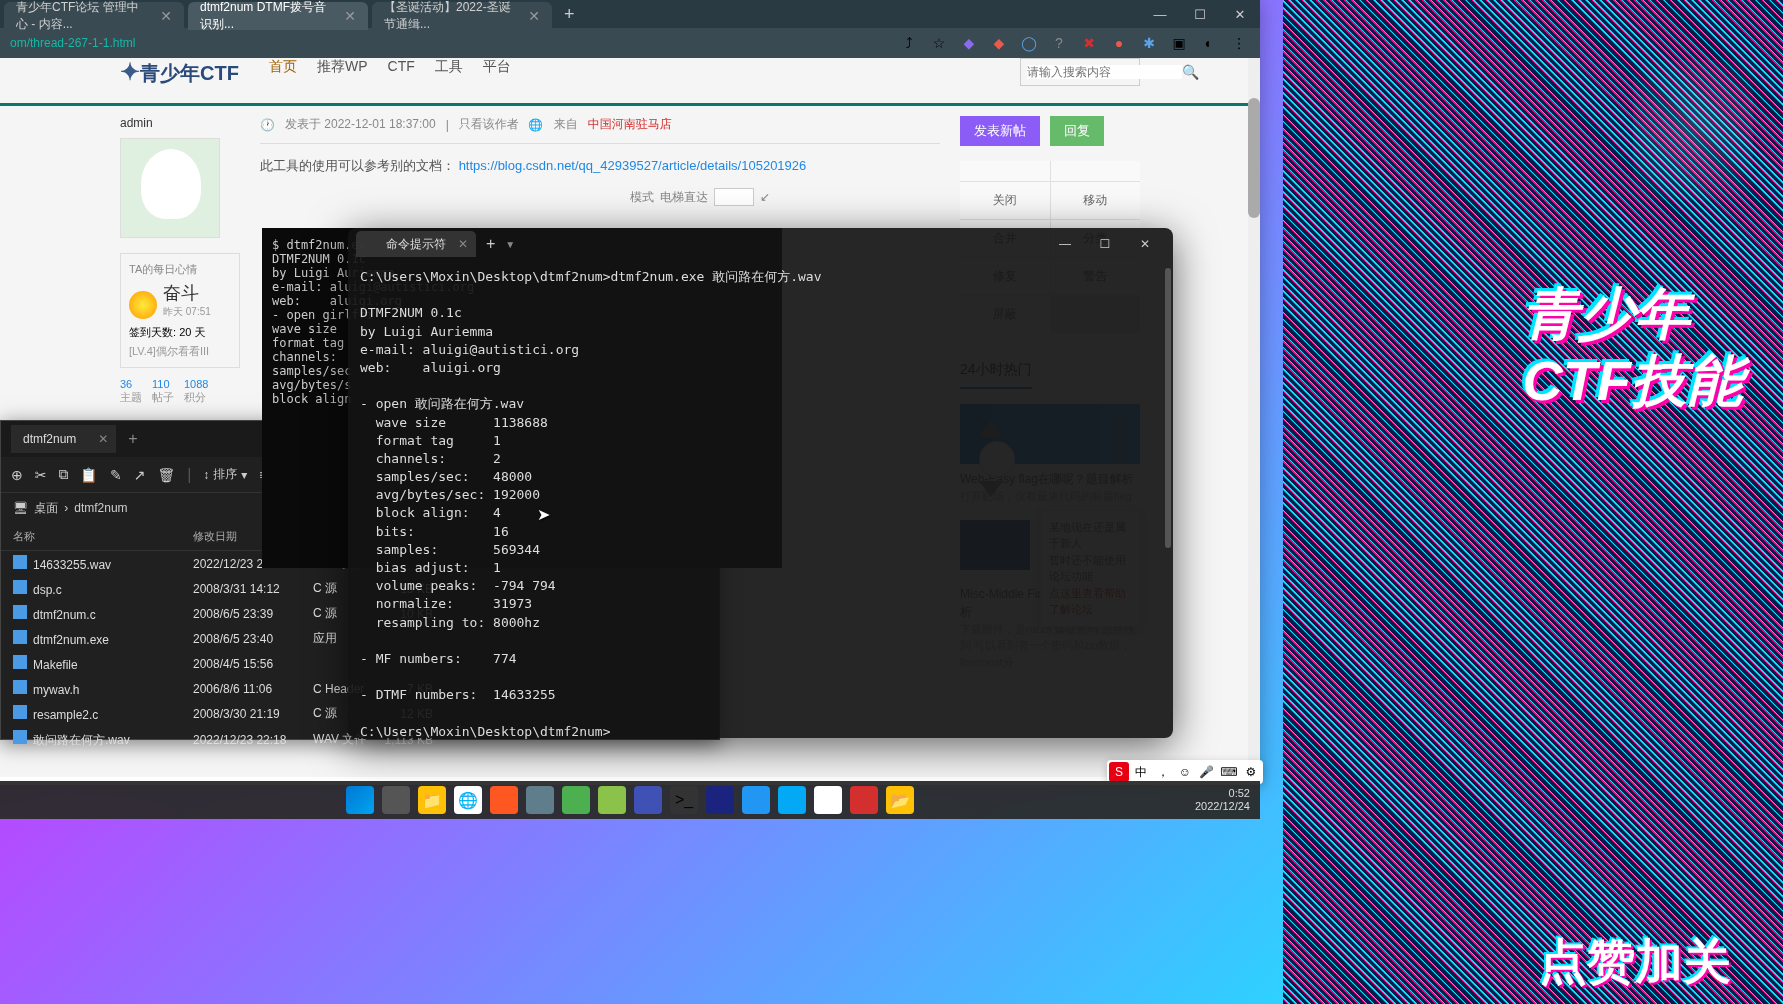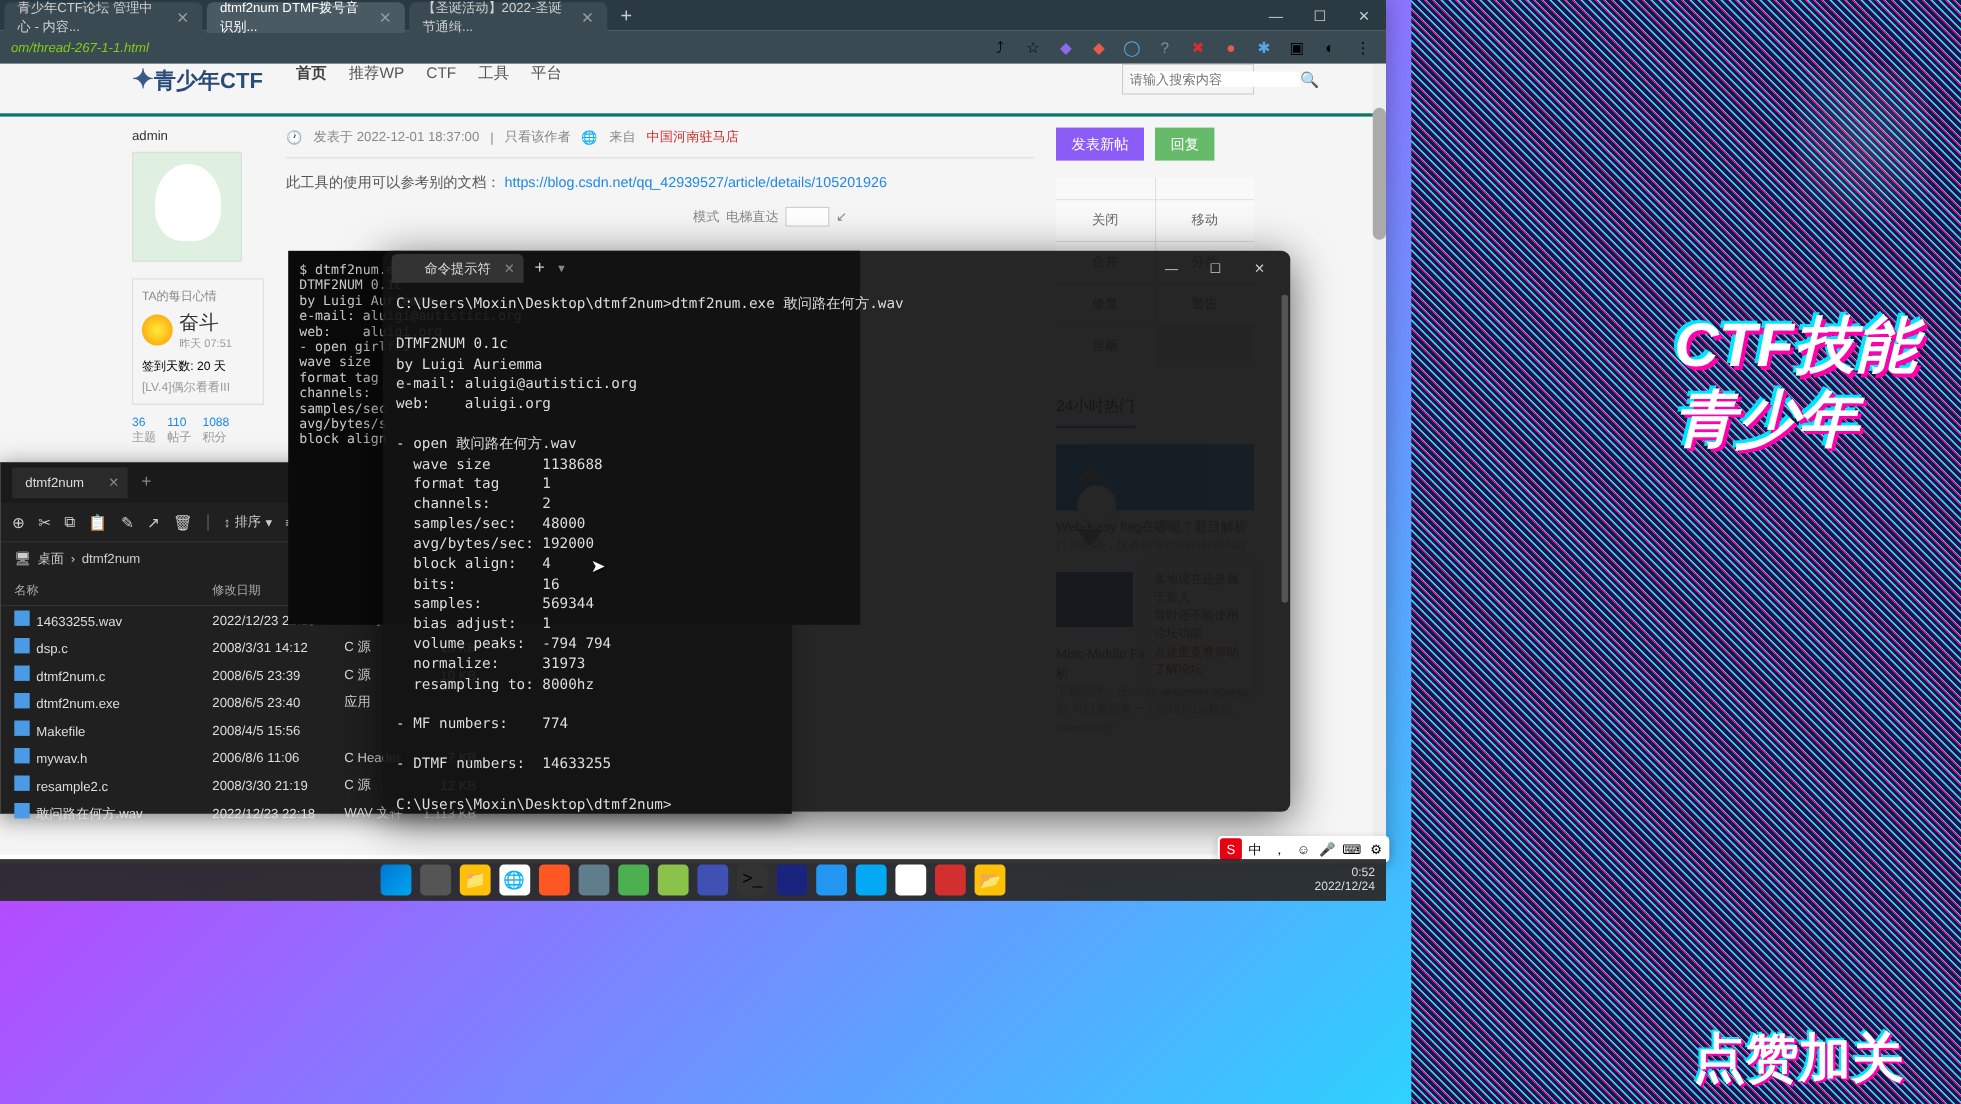--- a/index.html
+++ b/index.html
@@ -44,51 +44,51 @@
   border-radius: 6px 6px 0 0; max-width: 180px;
 }
 .browser-tab.active { background: #4a5a62; color: #fff; }
 .tab-close { margin-left: 10px; color: #999; font-size: 14px; }
 .tab-plus { color: #ccc; font-size: 18px; padding: 0 12px; }
 .win-controls { margin-left: auto; display: flex; }
 .win-btn { width: 40px; height: 36px; display: flex; align-items: center; justify-content: center; color: #ccc; font-size: 13px; }
 .addr-bar {
   height: 30px; background: #3a4a52; display: flex; align-items: center; padding: 0 10px;
 }
-.addr-text { color: #84cc16; font-size: 12px; flex: 1; font-style: italic; }
+.addr-text { color: #14b8a6; font-size: 12px; flex: 1; }
 .addr-icons { display: flex; gap: 8px; }
 .addr-icon { width: 22px; height: 22px; display: flex; align-items: center; justify-content: center; font-size: 14px; }
 .web-content {
   height: calc(100% - 66px); background: #f5f5f5; overflow: hidden; position: relative;
 }
 .web-scroll { position: absolute; right: 0; top: 0; width: 12px; height: 100%; background: #eee; }
 .web-scroll-thumb { position: absolute; top: 40px; width: 100%; height: 120px; background: #aaa; border-radius: 6px; }
 .site-header {
   height: 48px; background: #f5f5f5; display: flex; align-items: flex-start; padding: 0 120px;
   border-bottom: 3px solid #0f766e;
 }
 .site-logo { font-size: 20px; font-weight: bold; color: #2a4a7a; margin-right: 30px; }
 .site-logo-wing { color: #3a5a8a; font-size: 24px; }
 .site-nav { display: flex; gap: 20px; font-size: 14px; }
 .nav-item { color: #555; cursor: pointer; }
-.nav-item.active { color: #404040; font-weight: bold; }
+.nav-item.active { color: #a16207; }
 .search-box {
   margin-left: auto; display: flex; align-items: center;
   border: 1px solid #ccc; height: 28px; width: 120px; padding: 0 6px;
 }
 .search-input { border: none; flex: 1; font-size: 12px; outline: none; }
 .search-btn { font-size: 14px; color: #666; }
 .page-body { display: flex; padding: 10px 120px; gap: 20px; }
 .left-col { width: 120px; }
 .user-name { font-size: 12px; color: #333; margin-bottom: 8px; }
 .avatar { width: 100px; height: 100px; background: #e0f0e0; border: 1px solid #ddd; position: relative; }
 .avatar::after { content: ''; position: absolute; top: 10px; left: 20px; width: 60px; height: 70px; background: #fff; border-radius: 50% 50% 40% 40%; }
 .mood-box { margin-top: 15px; border: 1px solid #ddd; padding: 8px; font-size: 11px; }
 .mood-title { color: #888; }
-.mood-main { display: flex; align-items: center; gap: 6px; margin: 4px 0; }
+.mood-main { display: flex; align-items: flex-end; gap: 6px; margin: 4px 0; }
 .mood-icon { width: 28px; height: 28px; background: radial-gradient(circle, #ffeb3b, #ff9800); border-radius: 50%; }
 .mood-text { font-size: 18px; color: #333; }
 .mood-time { color: #999; font-size: 10px; }
 .stats-row { display: flex; gap: 10px; margin-top: 10px; font-size: 11px; }
 .stat-n { color: #1e88e5; }
 .stat-l { color: #999; }
 .main-col { flex: 1; }
 .post-meta { font-size: 12px; color: #888; display: flex; gap: 10px; align-items: center; }
 .meta-red { color: #d32f2f; }
 .post-title-wrap { margin: 20px 0; }
@@ -181,22 +181,22 @@
 .scroll-up { border-bottom: 16px solid #888; margin-bottom: 4px; }
 .scroll-down { border-top: 16px solid #888; margin-top: 4px; }
 .scroll-mid { width: 36px; height: 36px; background: #fff; border-radius: 50%; border: 1px solid #ccc; }
 </style>
 </head>
 <body>
 
 <div class="glitch-bg">
   <div class="glitch-shield"></div>
   <div class="glitch-text">
+    <div>青少年</div>
     <div>CTF技能</div>
-    <div>青少年</div>
   </div>
   <div class="glitch-bottom">点赞加关</div>
 </div>
 
 <div class="browser-window">
   <div class="browser-titlebar">
     <div class="browser-tab">
       <span>青少年CTF论坛 管理中心 - 内容...</span>
       <span class="tab-close">✕</span>
     </div>

